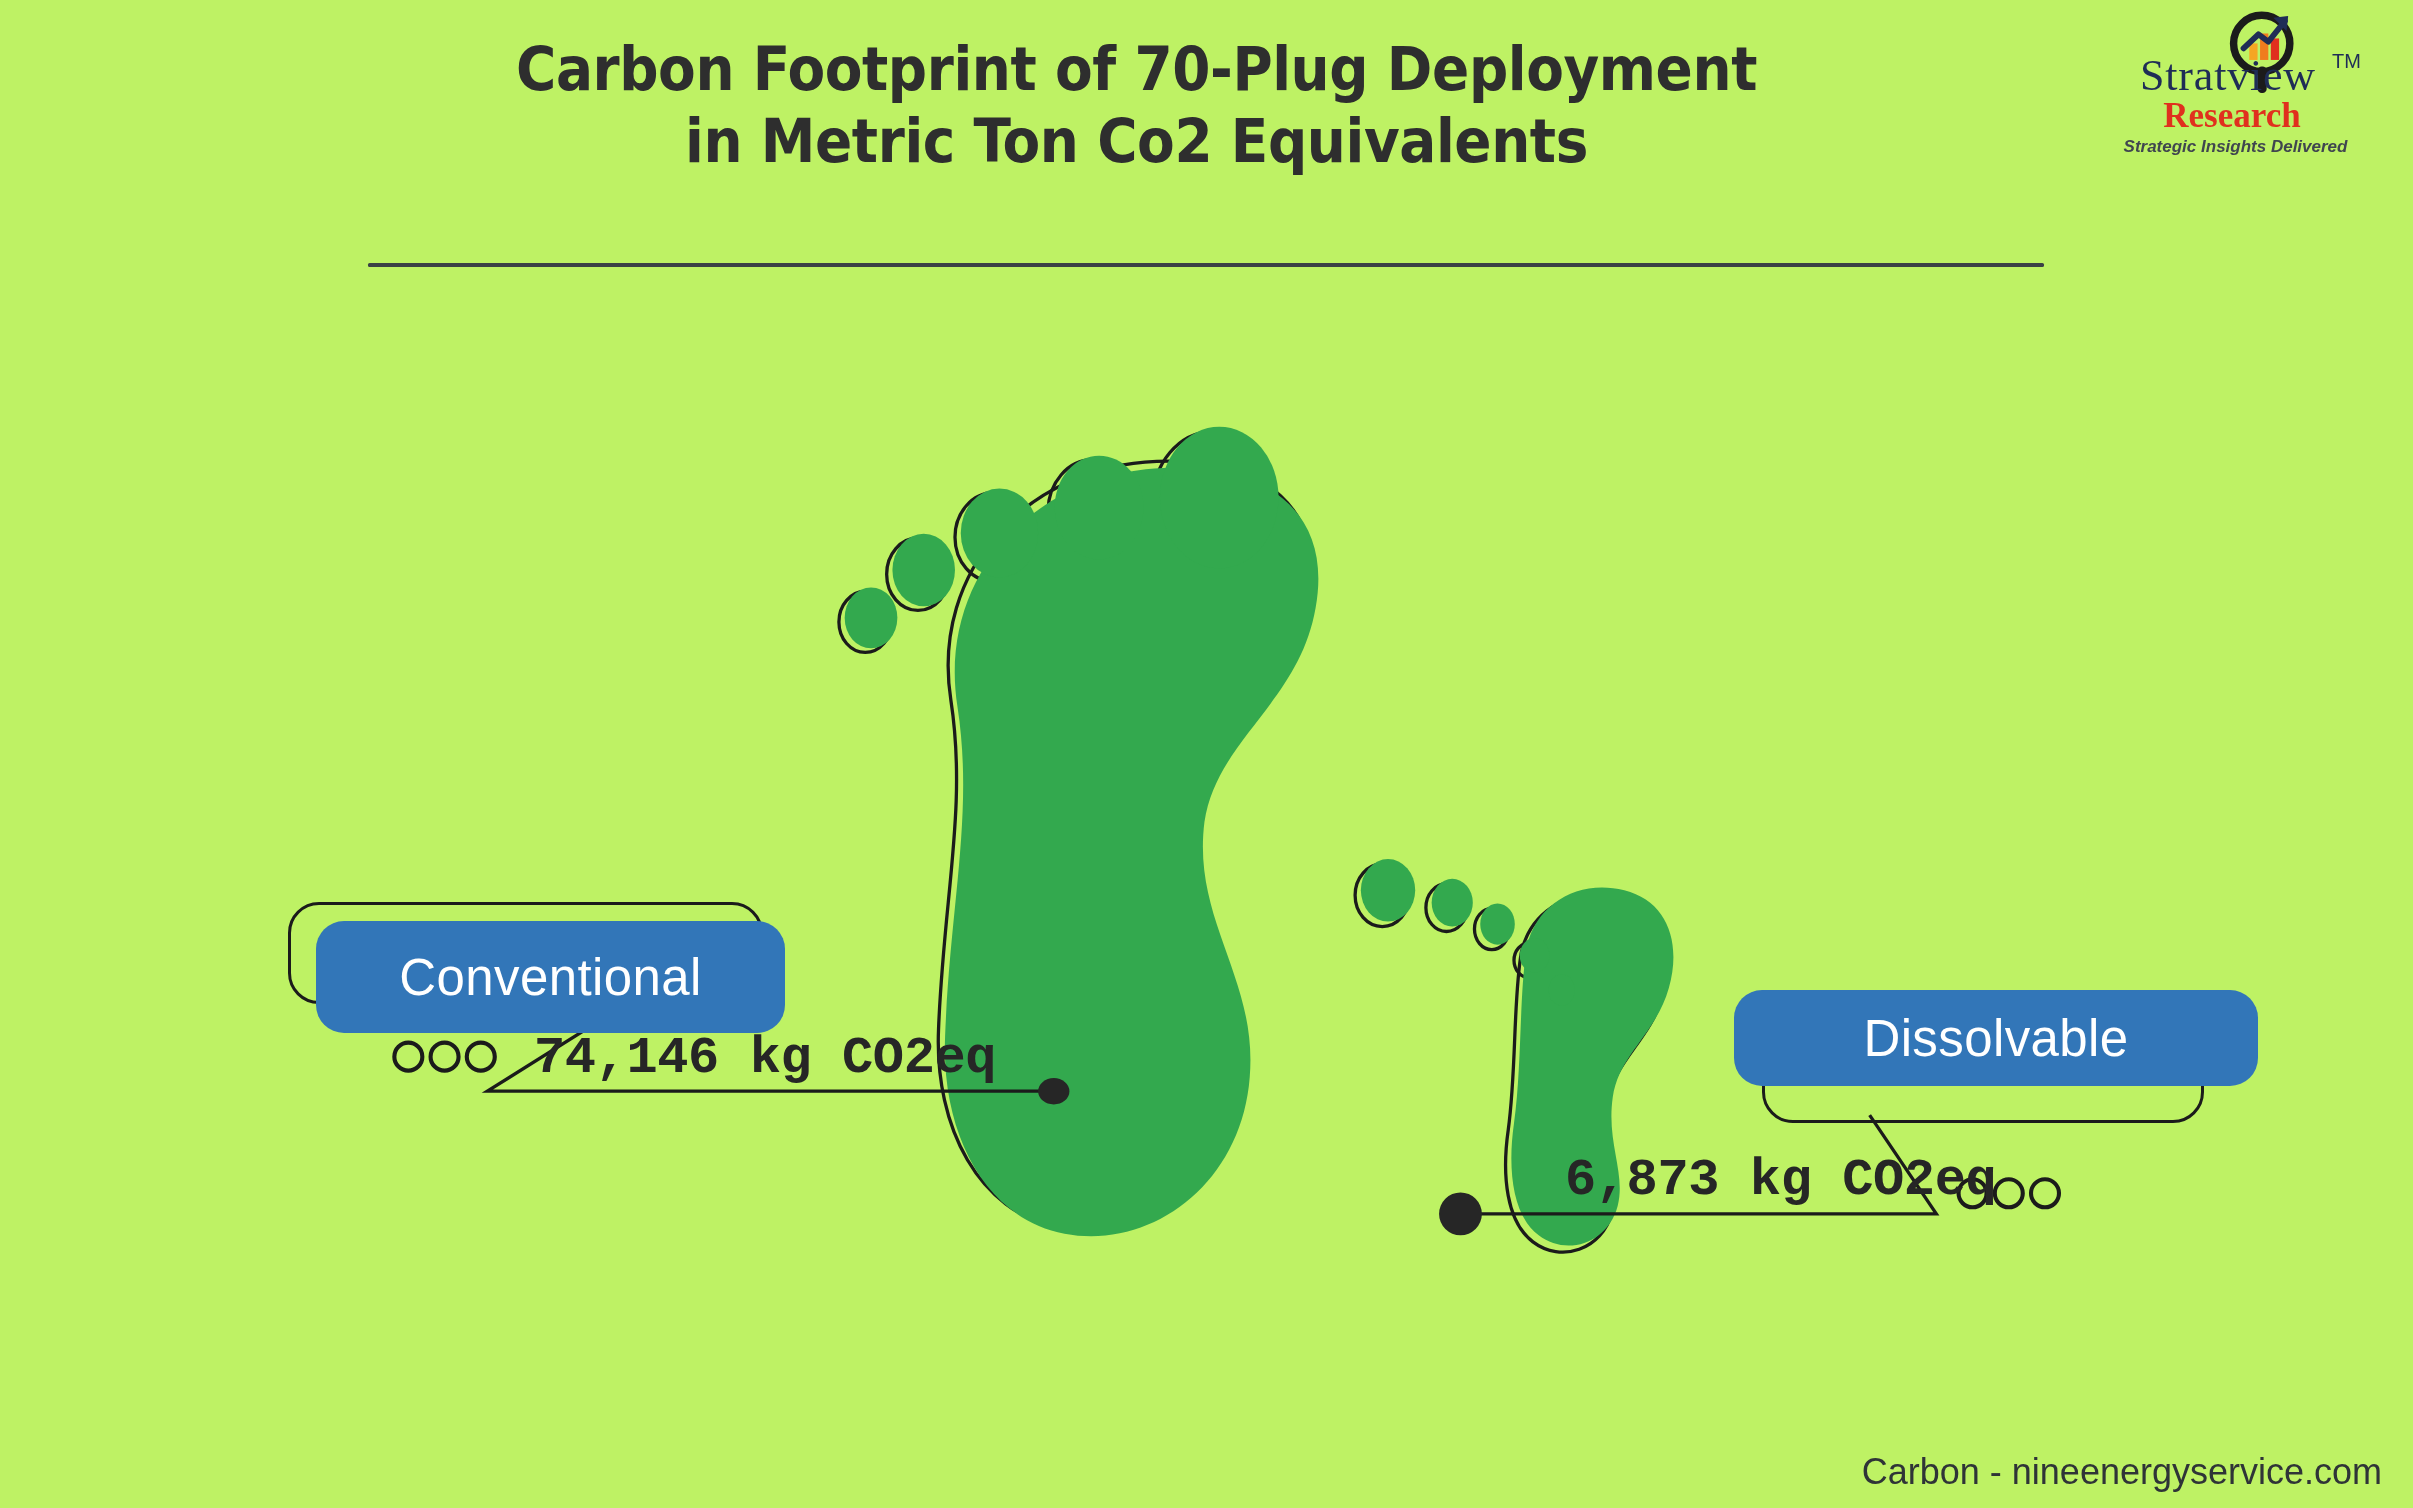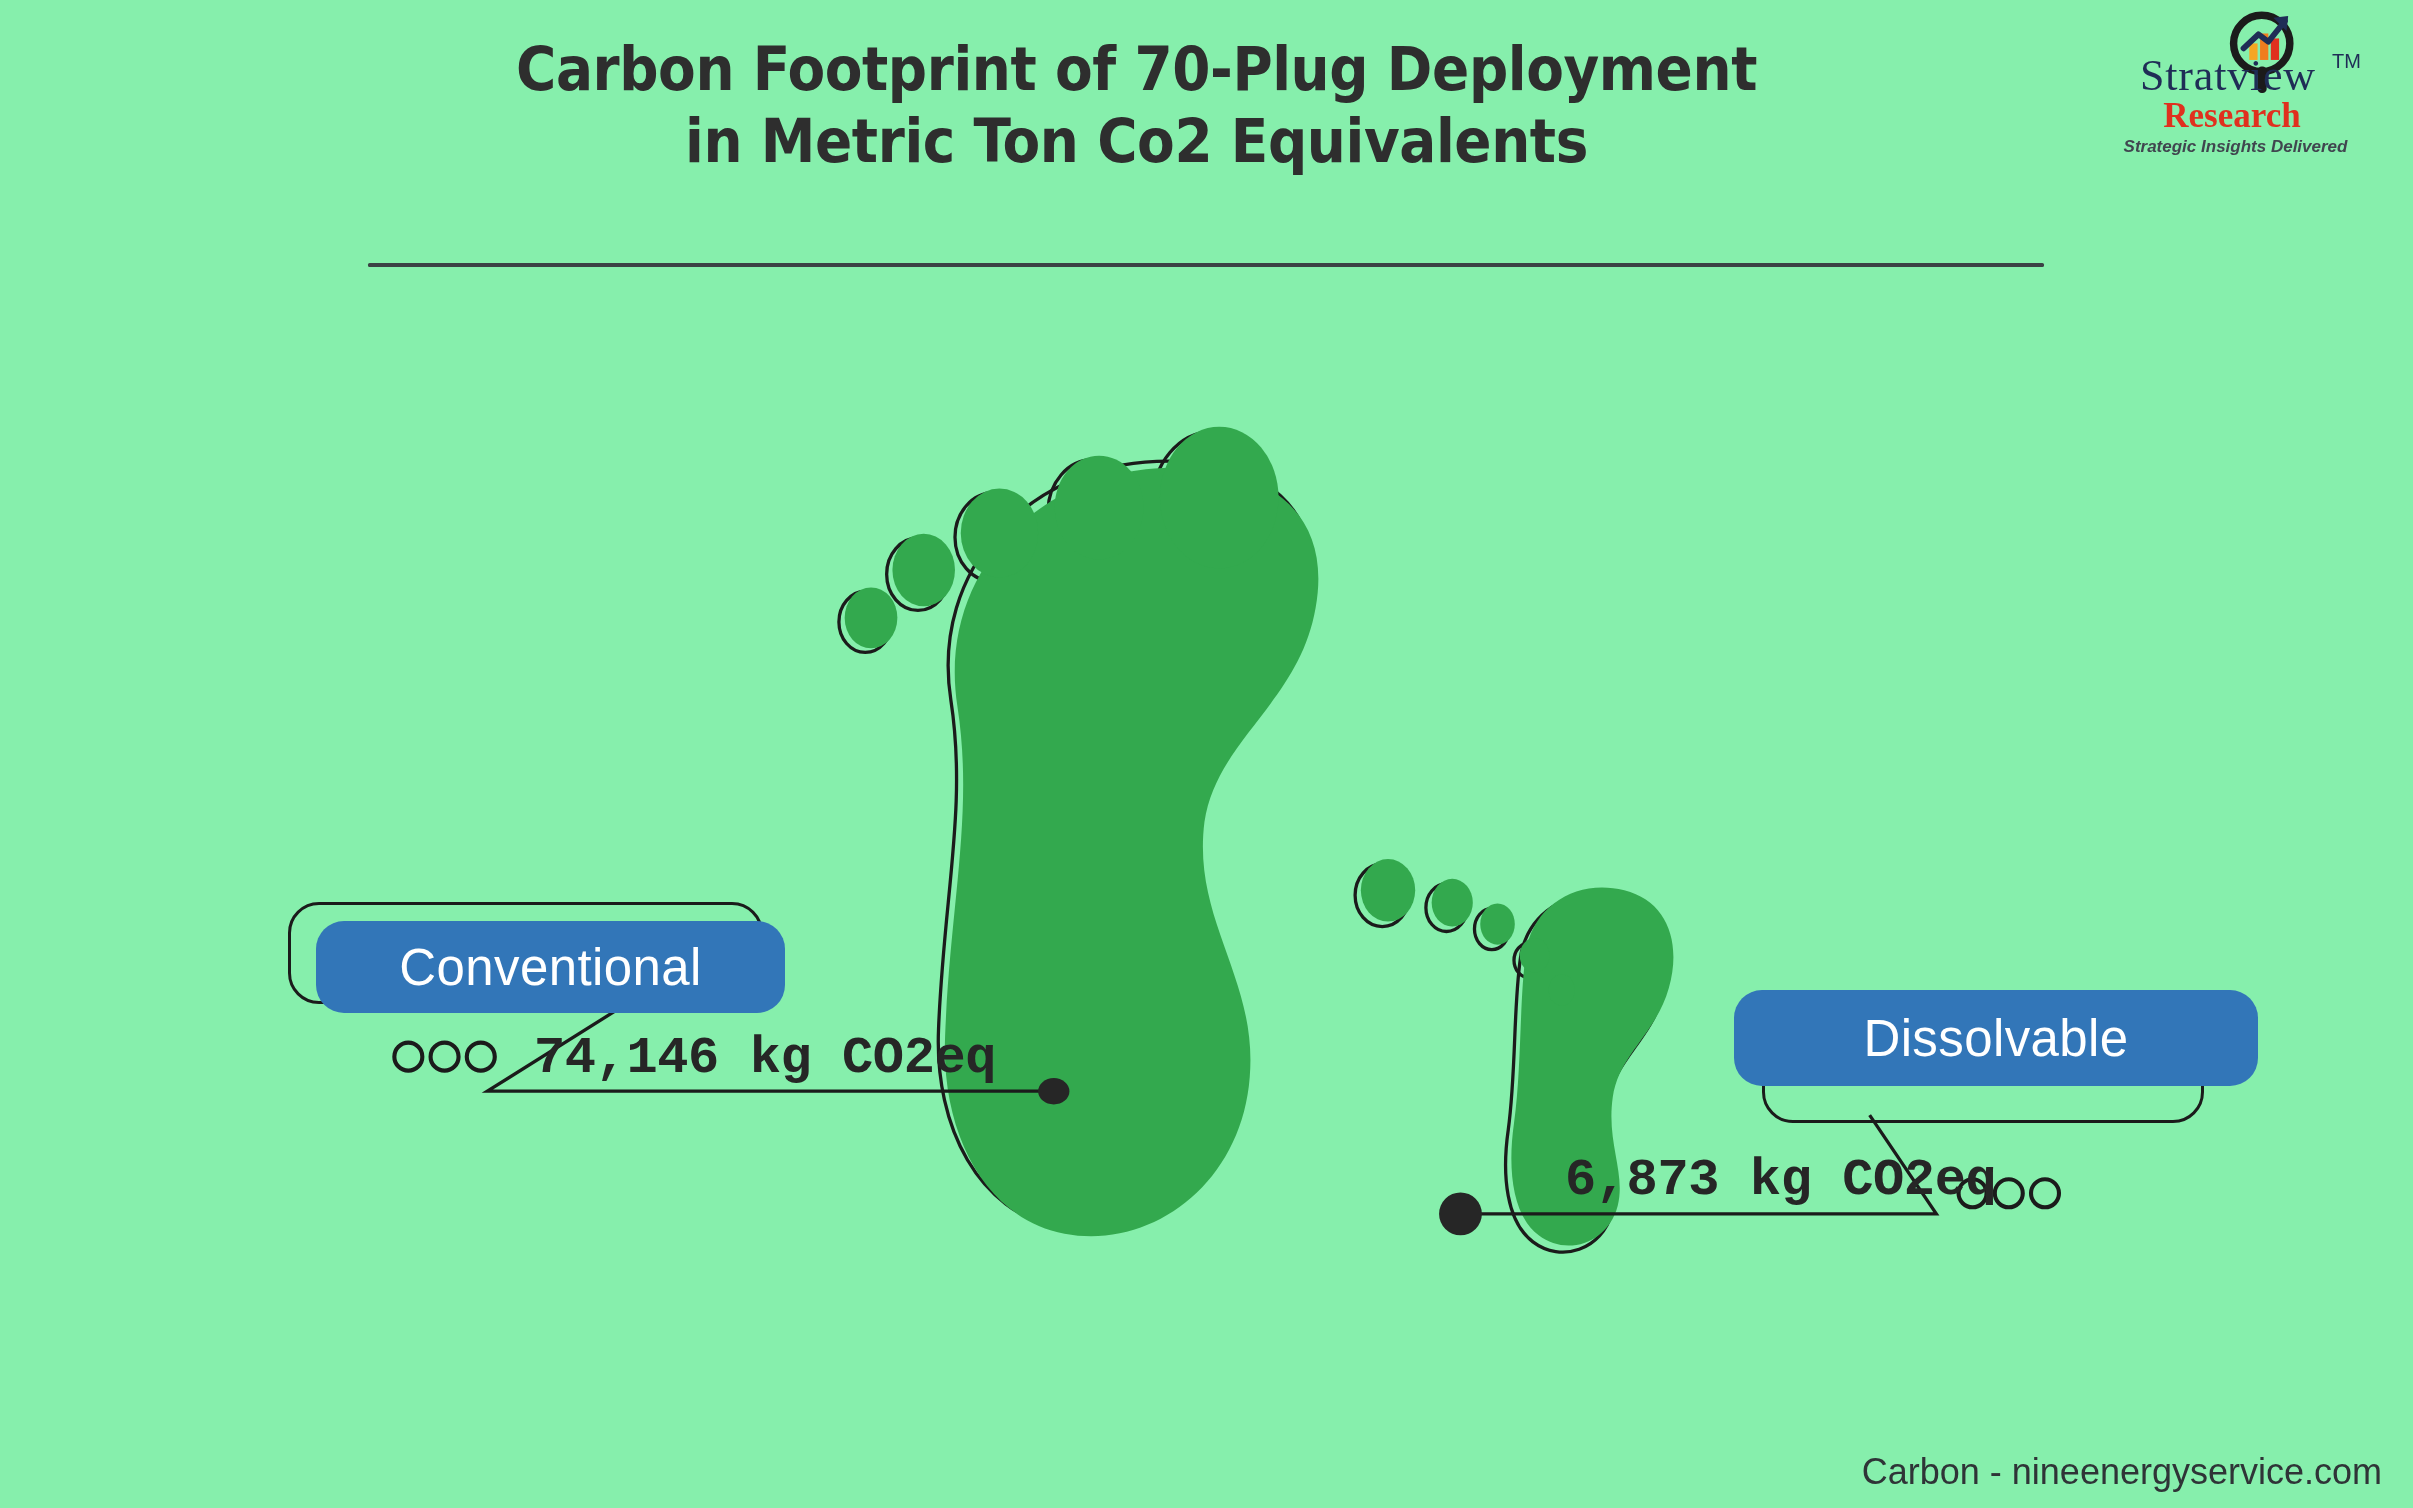--- a/index.html
+++ b/index.html
@@ -7,21 +7,21 @@
     padding: 0;
     background: #e9f2ef;
   }
   body {
     font-family: "Liberation Sans", sans-serif;
   }
   #stage {
     position: relative;
     width: 2413px;
     height: 1509px;
-    background: #86efac;
+    background: #bef264;
     overflow: hidden;
   }
 
   
   #title {
     position: absolute;
     left: 354px;
     top: 33px;
     width: 1565px;
     text-align: center;
@@ -271,21 +271,21 @@
 
     <g fill="none" stroke="#1b1b1b" stroke-width="5">
       <circle cx="2396" cy="1449" r="17"></circle>
       <circle cx="2440" cy="1449" r="17"></circle>
       <circle cx="2484" cy="1449" r="17"></circle>
     </g>
   </svg>
 
   <div class="callout">
     <div class="pill-outline" style="left:288px; top:902px; width:469px; height:96px;"></div>
-    <div class="pill-fill" style="left:316px; top:921px; width:469px; height:92px;">
+    <div class="pill-fill" style="left:316px; top:921px; width:469px; height:112px;">
       <span class="pill-text">Conventional</span>
     </div>
     <div class="value-text" style="left:534px; top:1029px;">74,146 kg CO2eq</div>
   </div>
 
   <div class="callout">
     <div class="pill-outline" style="left:1762px; top:1021px; width:436px; height:96px;"></div>
     <div class="pill-fill" style="left:1734px; top:990px; width:524px; height:96px;text-align:center;">
       <span class="pill-text">Dissolvable</span>
     </div>

